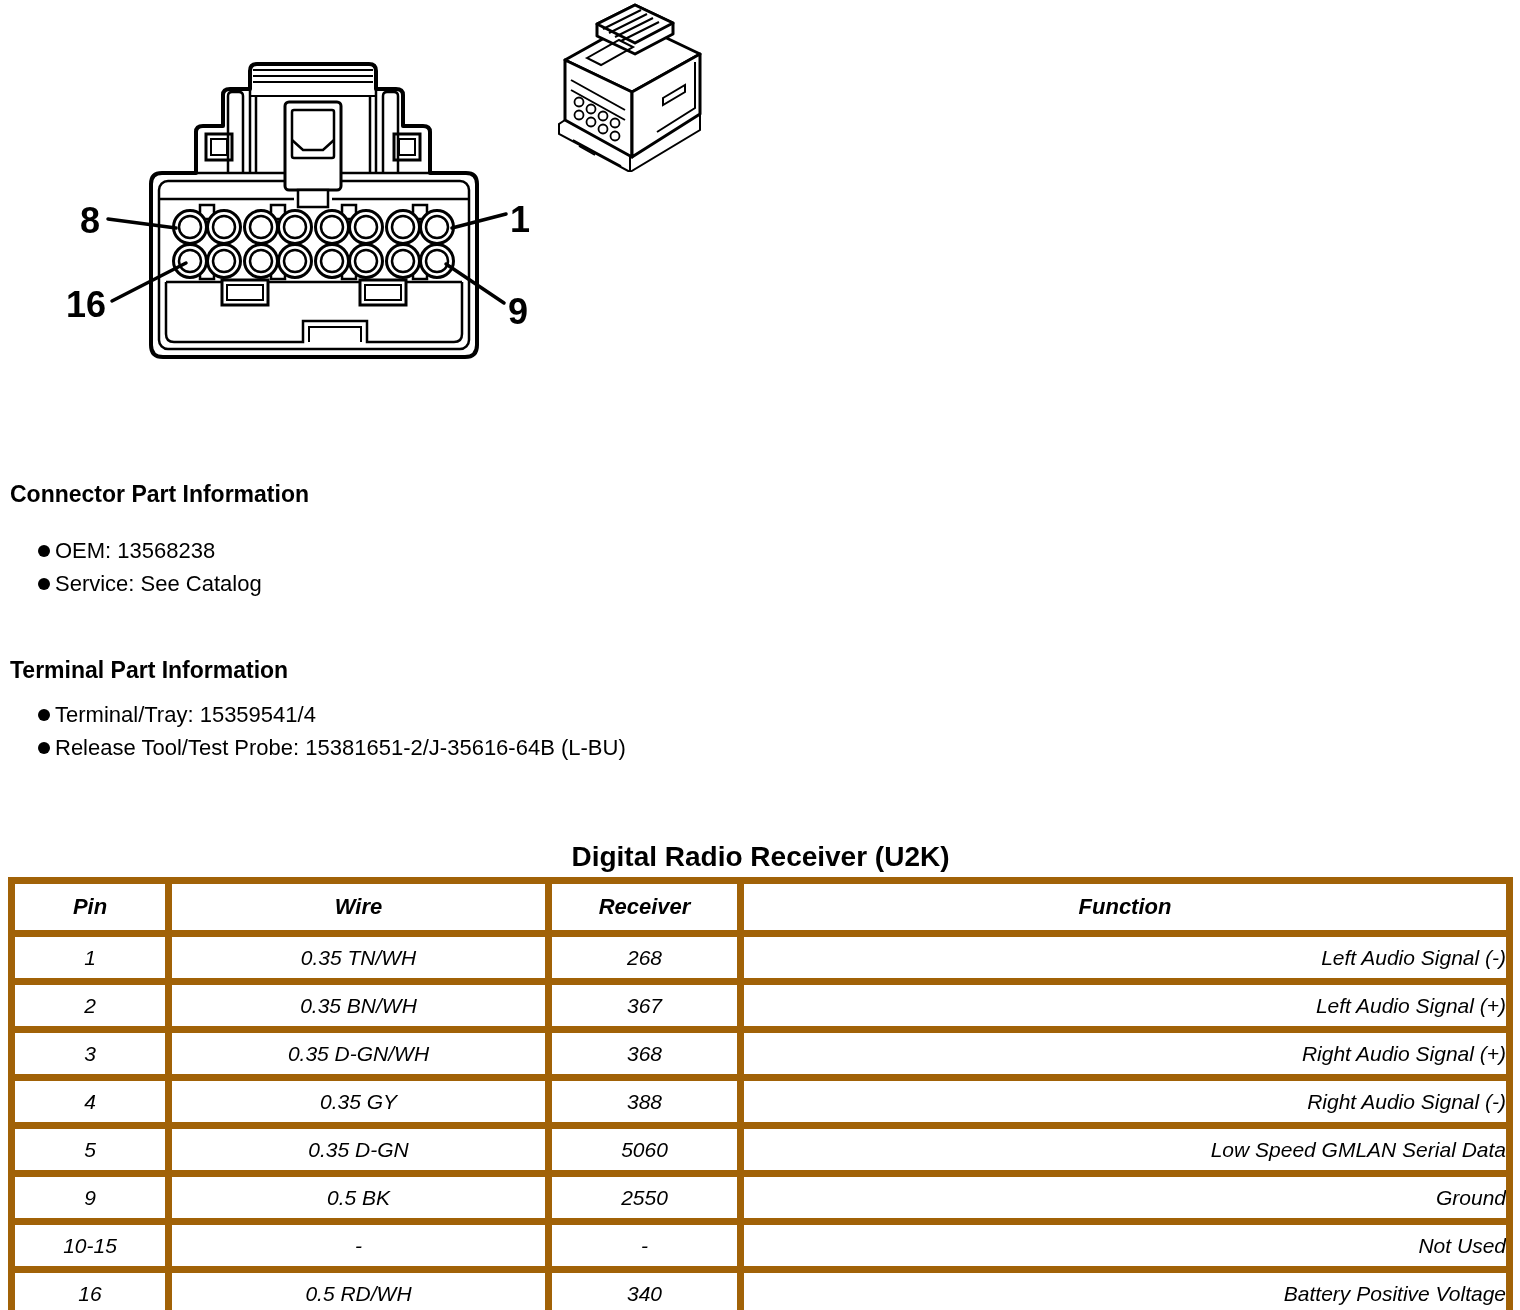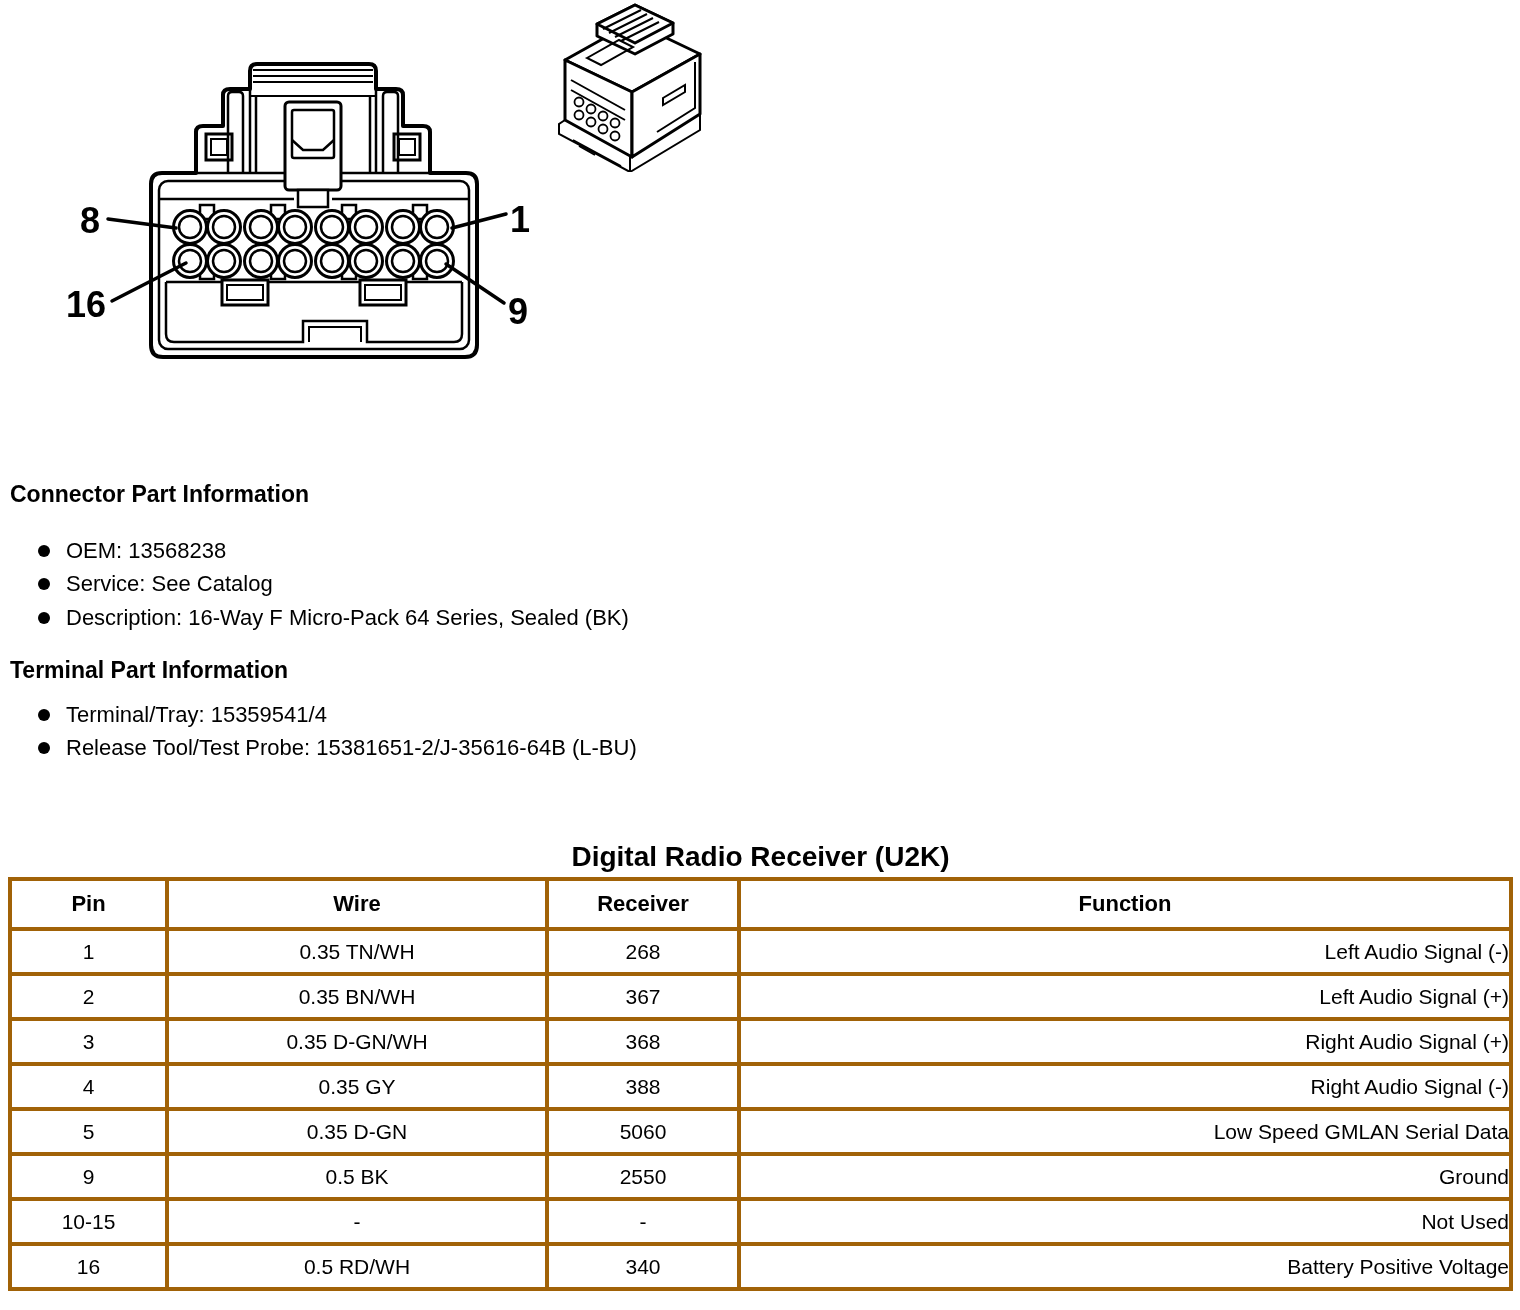--- a/index.html
+++ b/index.html
@@ -11,37 +11,37 @@
     color:#000;
     overflow:hidden;
   }
   svg text{font-family:"Liberation Sans","DejaVu Sans",sans-serif;}
   .abs{position:absolute;}
   .heading{
     font-size:23px;font-weight:bold;line-height:24px;white-space:nowrap;
   }
   .bullet-list{list-style:none;margin:0;padding:0;}
   .bullet-list li{
-    height:33.5px;display:flex;align-items:center;gap:16px;white-space:nowrap;
+    height:33.5px;display:flex;align-items:center;gap:5px;white-space:nowrap;
   }
   .dot{
     width:12px;height:12px;border-radius:50%;background:#000;flex:0 0 12px;margin-left:2px;
   }
   .li-text{font-size:22px;}
   .table-title{
     position:absolute;left:8px;top:841px;width:1505px;
     text-align:center;font-size:28px;font-weight:bold;
   }
   table.pinout{
     position:absolute;left:8px;top:877px;width:1505px;
     border-collapse:collapse;table-layout:fixed;
     border:4px solid #000;
   }
   table.pinout th,table.pinout td{
-    border:4px solid #a16207;padding:0;vertical-align:middle;overflow:hidden;
+    border:7px solid #a16207;padding:0;vertical-align:middle;overflow:hidden;font-style:italic;
   }
   table.pinout th{font-size:22px;font-weight:bold;text-align:center;height:46px;}
   table.pinout td{font-size:21px;height:41px;}
   td.c{text-align:center;}
   td.l{text-align:right;padding-left:7px;}
 </style>
 </head>
 <body>
 
 <div class="page">
@@ -180,24 +180,20 @@
 
   <ul class="abs bullet-list" style="left:36px;top:534px">
     <li>
       <span class="dot"></span>
       <span class="li-text">OEM: 13568238</span>
     </li>
     <li>
       <span class="dot"></span>
       <span class="li-text">Service: See Catalog</span>
     </li>
-    <li>
-      <span class="dot"></span>
-      <span class="li-text">Description: 16-Way F Micro-Pack 64 Series, Sealed (BK)</span>
-    </li>
   </ul>
 
   <div class="abs heading" style="left:10px;top:658px">Terminal Part Information</div>
 
   <ul class="abs bullet-list" style="left:36px;top:698px">
     <li>
       <span class="dot"></span>
       <span class="li-text">Terminal/Tray: 15359541/4</span>
     </li>
     <li>

